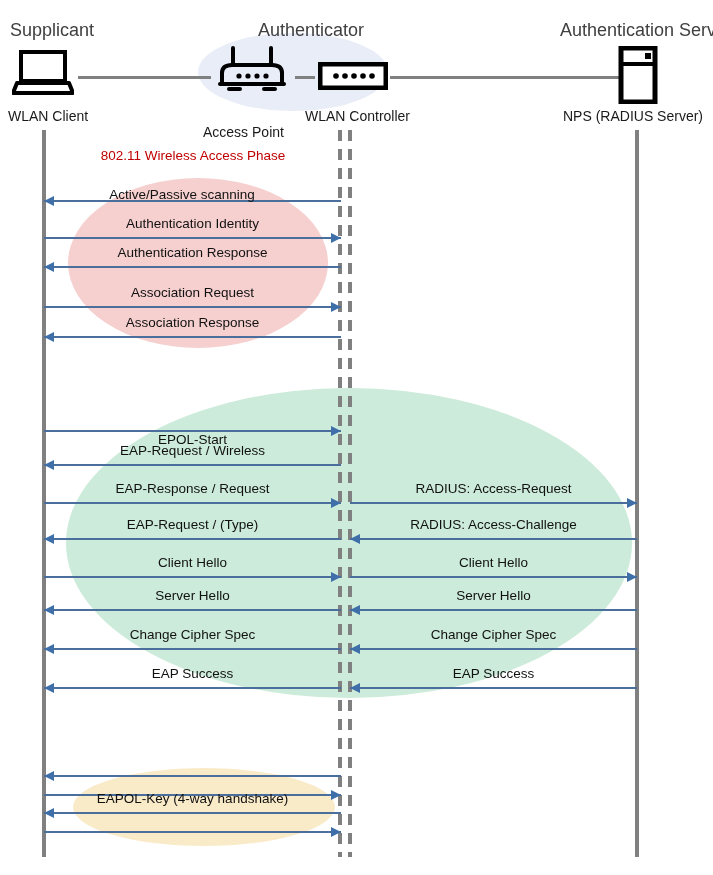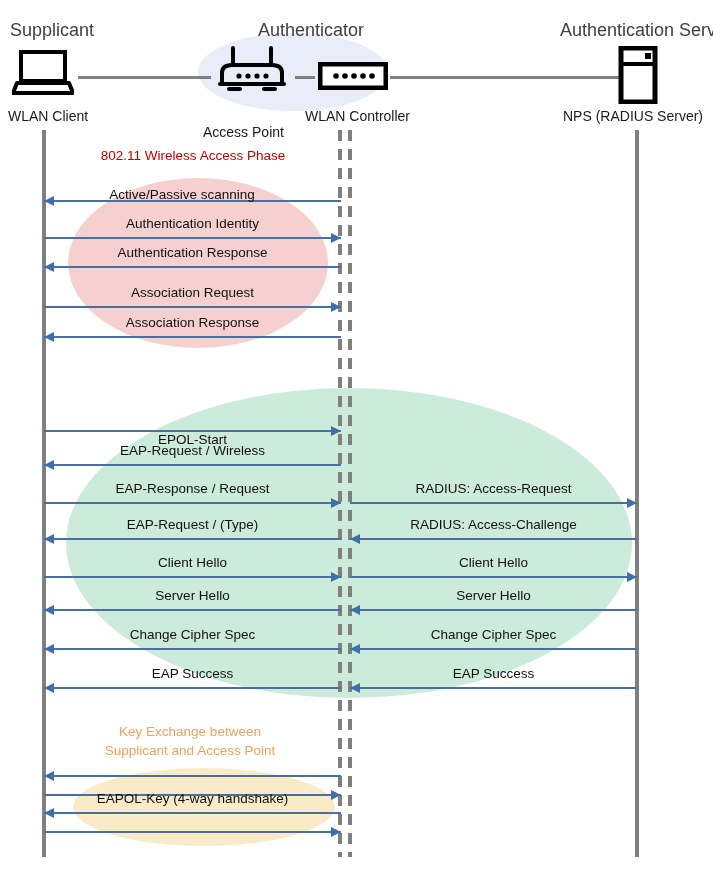--- a/index.html
+++ b/index.html
@@ -156,24 +156,20 @@
   <div class="phase-ellipse" style="left:68px; top:178px; width:260px; height:170px; background:#F6CFCF;"></div>
   <div class="phase-ellipse" style="left:66px; top:388px; width:566px; height:310px; background:#CCEBDA;"></div>
   <div class="phase-ellipse" style="left:73px; top:768px; width:262px; height:78px; background:#FAEBC8;"></div>
 
   <div class="lifeline-solid" style="left:42px; top:130px; height:727px;"></div>
   <div class="lifeline-dashed" style="left:338px; top:130px; height:727px;"></div>
   <div class="lifeline-dashed" style="left:348px; top:130px; height:727px;"></div>
   <div class="lifeline-solid" style="left:635px; top:130px; height:727px;"></div>
 
   <div class="phase-title" style="left:88px; top:146px; width:210px; color:#C00000;">802.11 Wireless Access Phase</div>
-  <div class="phase-title phase-title-multi" style="left:90px; top:722px; width:200px; color:#E8A35C;">
-    <div>Key Exchange between</div>
-    <div>Supplicant and Access Point</div>
-  </div>
 
   <div id="arrow-layer">
       <div>
         <div class="arrow-line" style="left: 44px; top: 200px; width: 297px;"></div>
         <div class="arrow-head left" style="top: 196px; left: 44px;"></div>
         <div class="msg-label" style="left: 182px; top: 179px; margin-top: 8px;">Active/Passive scanning</div>
       </div>
       <div>
         <div class="arrow-line" style="left: 44px; top: 237px; width: 297px;"></div>
         <div class="arrow-head right" style="top: 233px; left: 331px;"></div>

